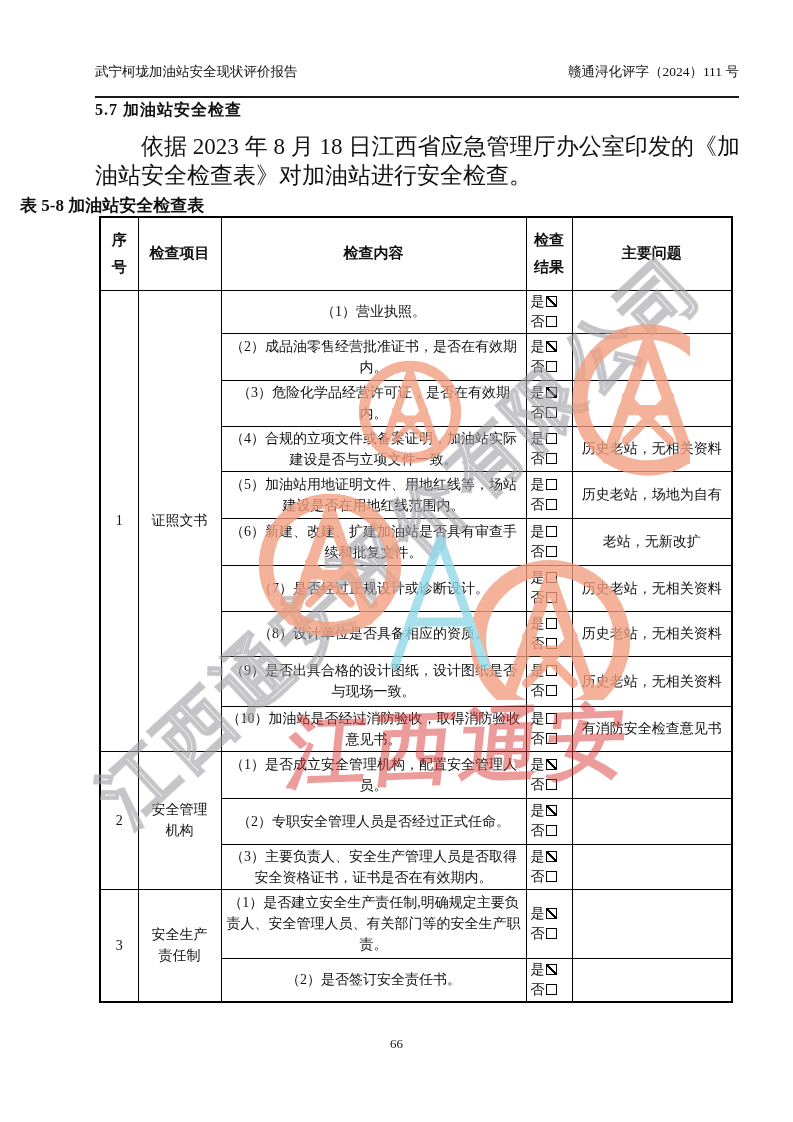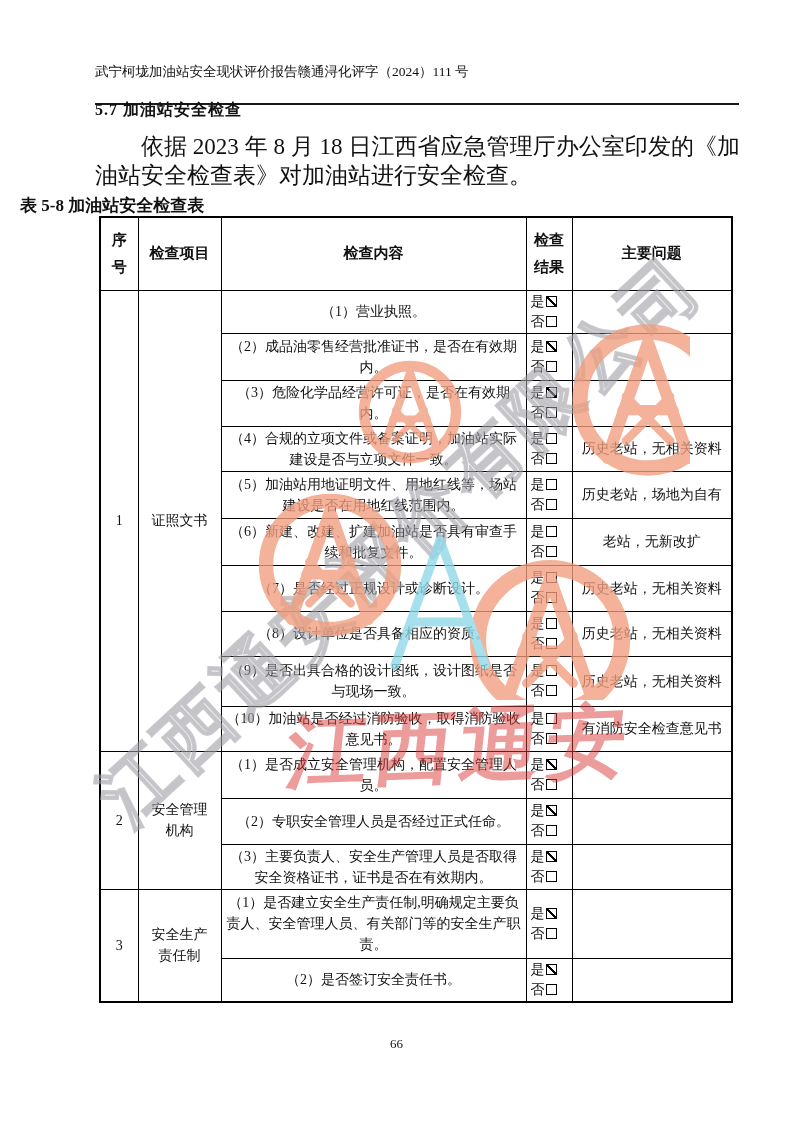--- a/index.html
+++ b/index.html
@@ -5,22 +5,22 @@
   * { margin:0; padding:0; box-sizing:border-box; }
   html,body { background:#e8e8e8; }
   .page {
     position:relative; width:793px; height:1122px; margin:0 auto;
     background:#ffffff; overflow:hidden; color:#111;
     font-family:"Liberation Serif","DejaVu Serif",serif;
   }
   
   .runhead {
     position:absolute; left:95px; top:63px; width:644px;
-    display:flex; justify-content:flex-start; align-items:flex-end;
-    font-size:13.5px; padding-bottom:22px; border-bottom:2px solid #1a1a1a;
+    display:flex; justify-content:space-between; align-items:flex-end;
+    font-size:13.5px; padding-bottom:15px; border-bottom:2px solid #1a1a1a;
   }
   .runhead .rh-right { font-weight:normal; }
   
   .sec-heading {
     position:absolute; left:95px; top:100px; font-size:16px; font-weight:bold;
     letter-spacing:1px;
   }
   .body-para {
     position:absolute; left:95px; top:132px; width:645px;
     font-size:23px; line-height:29px; text-align:justify; text-indent:2em;

